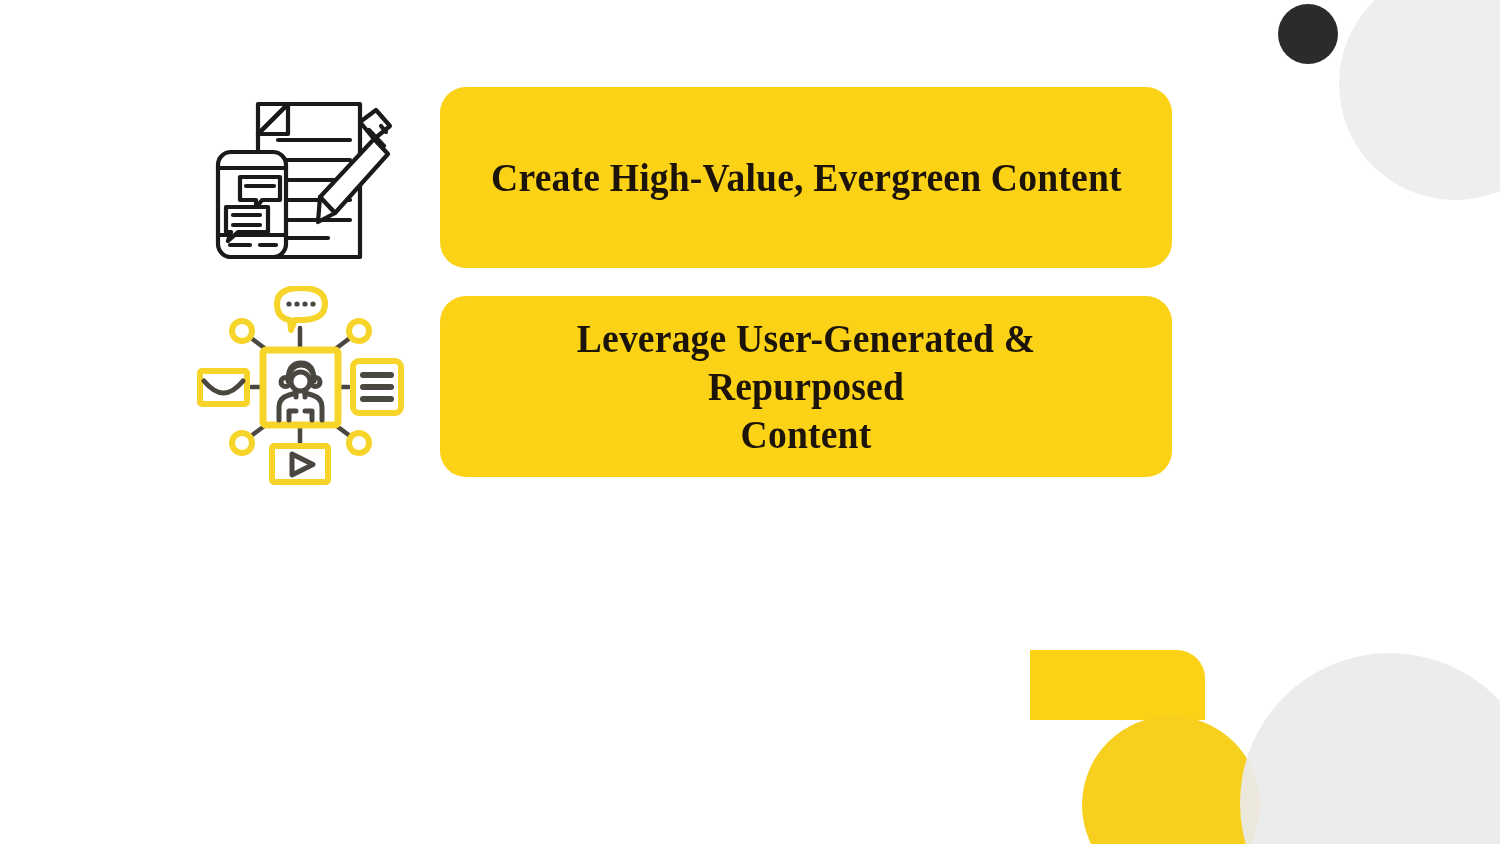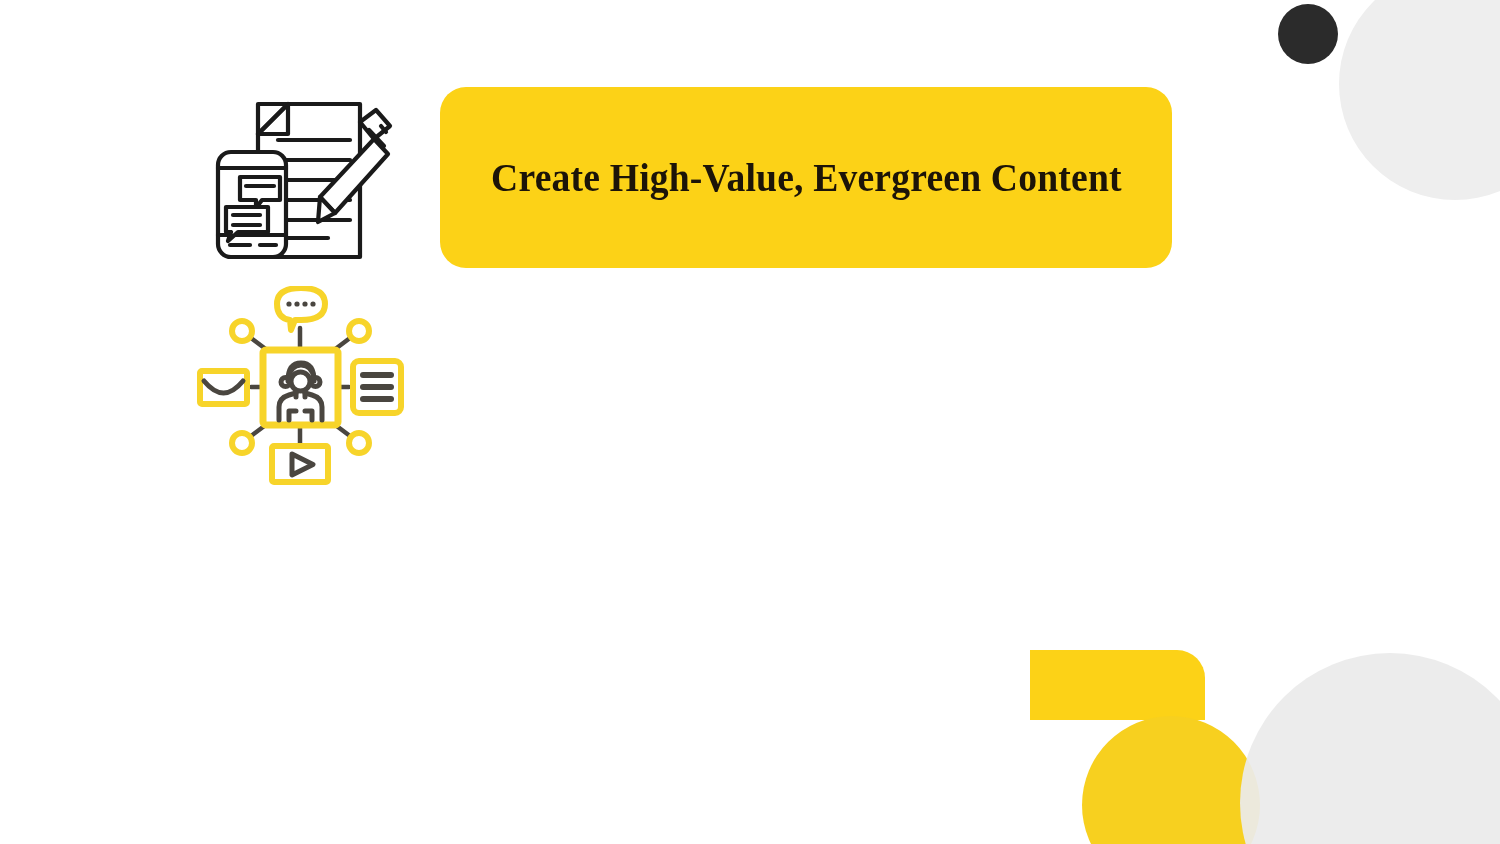--- a/index.html
+++ b/index.html
@@ -215,17 +215,21 @@
           <g stroke="#4a4640" stroke-width="6" stroke-linecap="round">
             <line x1="170" y1="89" x2="198" y2="89"></line>
             <line x1="170" y1="101" x2="198" y2="101"></line>
             <line x1="170" y1="113" x2="198" y2="113"></line>
           </g>
 
           <rect x="79" y="160" width="56" height="36" rx="2" fill="#ffffff" stroke="#f7d42a" stroke-width="6"></rect>
           <path d="M99 168 L120 178.5 L99 189 Z" fill="none" stroke="#4a4640" stroke-width="5" stroke-linejoin="round"></path>
         </svg>
       </div>
+      <div class="card">
+        <div class="card-title">Leverage User-Generated &amp; Repurposed
+Content</div>
+      </div>
     </div>
 
 
   </div>
 </div>
 
 </body></html>

